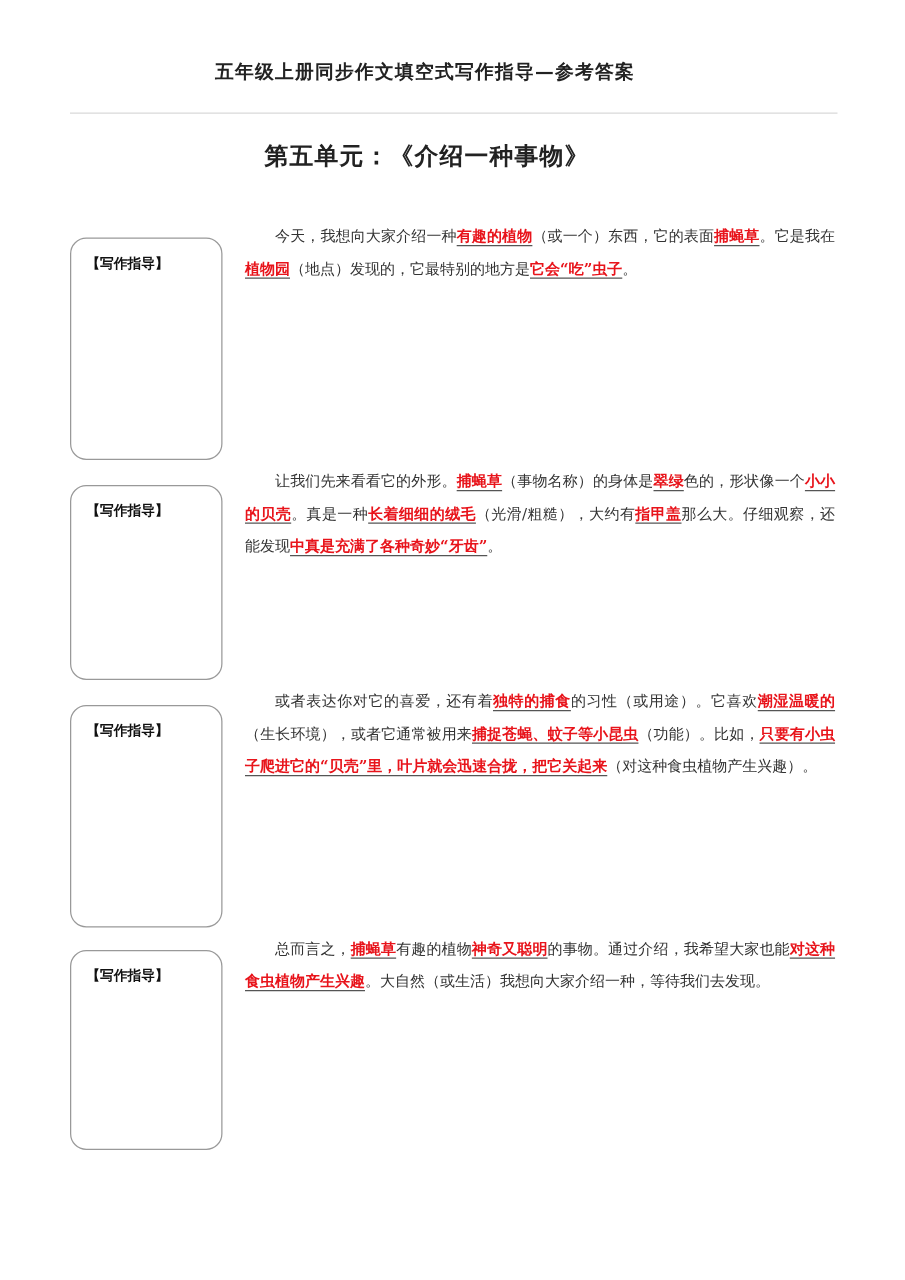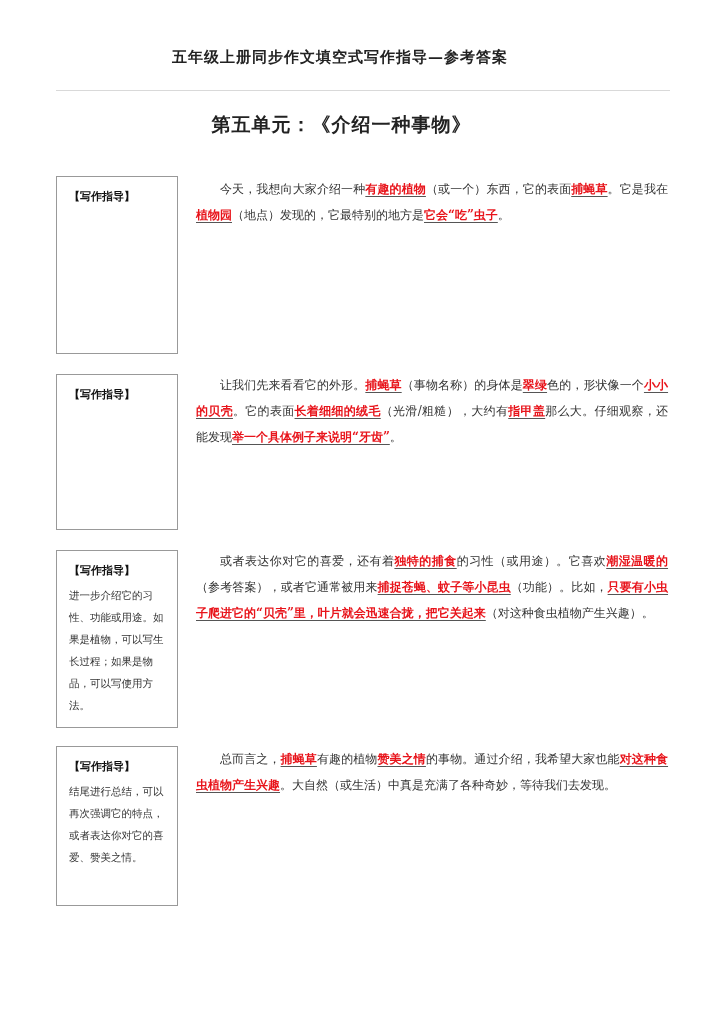--- a/index.html
+++ b/index.html
@@ -1,45 +1,43 @@
 <!DOCTYPE html>
 <html><head>
 <meta charset="utf-8">
 <style>
   html,body{margin:0;padding:0;background:#ffffff;}
   body{width:724px;height:1024px;position:relative;overflow:hidden;font-family:"DejaVu Serif","Liberation Serif",serif;color:#222;}
   .header{position:absolute;left:0;top:48px;width:680px;text-align:center;font-size:15px;font-weight:bold;letter-spacing:1px;}
   .hr{position:absolute;left:56px;top:90px;width:614px;height:1px;background:#d9d9d9;}
   .unit-title{position:absolute;left:0;top:112px;width:683px;text-align:center;font-size:19px;font-weight:bold;letter-spacing:1px;}
-  .guide{position:absolute;left:56px;width:122px;border:1.5px solid #999;border-radius:0;box-sizing:border-box;padding:12px 10px 10px 12px;background:#fff;}
+  .guide{position:absolute;left:56px;width:122px;border:1.5px solid #999;border-radius:13px;box-sizing:border-box;padding:12px 10px 10px 12px;background:#fff;margin-top:14px;}
   .guide .gt{font-size:11px;font-weight:bold;margin-bottom:6px;color:#111;}
   .guide .gb{font-size:10.5px;line-height:22px;color:#333;}
   .para{position:absolute;left:196px;width:472px;font-size:12px;line-height:26px;text-indent:2em;color:#333;text-align:justify;}
   .ans{color:#e8141b;font-weight:bold;text-decoration:underline;text-decoration-color:#555;text-underline-offset:3px;}
 </style>
 </head>
 <body>
 
 <div class="header">五年级上册同步作文填空式写作指导—参考答案</div>
 <div class="hr"></div>
 <div class="unit-title">第五单元：《介绍一种事物》</div>
 
 <div class="guide" style="top:176px;height:178px;">
   <div class="gt">【写作指导】</div>
 </div>
 <div class="para" style="top:176px;"><span>今天，我想向大家介绍一种</span><span class="ans">有趣的植物</span><span>（或一个）东西，它的表面</span><span class="ans">捕蝇草</span><span>。它是我在</span><span class="ans">植物园</span><span>（地点）发现的，它最特别的地方是</span><span class="ans">它会“吃”虫子</span><span>。</span></div>
 
 <div class="guide" style="top:374px;height:156px;">
   <div class="gt">【写作指导】</div>
 </div>
-<div class="para" style="top:372px;"><span>让我们先来看看它的外形。</span><span class="ans">捕蝇草</span><span>（事物名称）的身体是</span><span class="ans">翠绿</span><span>色的，形状像一个</span><span class="ans">小小的贝壳</span><span>。它的表面</span><span class="ans">长着细细的绒毛</span><span>（光滑/粗糙），大约有</span><span class="ans">指甲盖</span><span>那么大。仔细观察，还能发现</span><span class="ans">举一个具体例子来说明“牙齿”</span><span>。</span></div>
+<div class="para" style="top:372px;"><span>让我们先来看看它的外形。</span><span class="ans">捕蝇草</span><span>（事物名称）的身体是</span><span class="ans">翠绿</span><span>色的，形状像一个</span><span class="ans">小小的贝壳</span><span>。真是一种</span><span class="ans">长着细细的绒毛</span><span>（光滑/粗糙），大约有</span><span class="ans">指甲盖</span><span>那么大。仔细观察，还能发现</span><span class="ans">中真是充满了各种奇妙“牙齿”</span><span>。</span></div>
 
 <div class="guide" style="top:550px;height:178px;">
   <div class="gt">【写作指导】</div>
-  <div class="gb">进一步介绍它的习性、功能或用途。如果是植物，可以写生长过程；如果是物品，可以写使用方法。</div>
 </div>
-<div class="para" style="top:548px;"><span>或者表达你对它的喜爱，还有着</span><span class="ans">独特的捕食</span><span>的习性（或用途）。它喜欢</span><span class="ans">潮湿温暖的</span><span>（参考答案），或者它通常被用来</span><span class="ans">捕捉苍蝇、蚊子等小昆虫</span><span>（功能）。比如，</span><span class="ans">只要有小虫子爬进它的“贝壳”里，叶片就会迅速合拢，把它关起来</span><span>（对这种食虫植物产生兴趣）。</span></div>
+<div class="para" style="top:548px;"><span>或者表达你对它的喜爱，还有着</span><span class="ans">独特的捕食</span><span>的习性（或用途）。它喜欢</span><span class="ans">潮湿温暖的</span><span>（生长环境），或者它通常被用来</span><span class="ans">捕捉苍蝇、蚊子等小昆虫</span><span>（功能）。比如，</span><span class="ans">只要有小虫子爬进它的“贝壳”里，叶片就会迅速合拢，把它关起来</span><span>（对这种食虫植物产生兴趣）。</span></div>
 
 <div class="guide" style="top:746px;height:160px;">
   <div class="gt">【写作指导】</div>
-  <div class="gb">结尾进行总结，可以再次强调它的特点，或者表达你对它的喜爱、赞美之情。</div>
 </div>
-<div class="para" style="top:746px;"><span>总而言之，</span><span class="ans">捕蝇草</span><span>有趣的植物</span><span class="ans">赞美之情</span><span>的事物。通过介绍，我希望大家也能</span><span class="ans">对这种食虫植物产生兴趣</span><span>。大自然（或生活）中真是充满了各种奇妙，等待我们去发现。</span></div>
+<div class="para" style="top:746px;"><span>总而言之，</span><span class="ans">捕蝇草</span><span>有趣的植物</span><span class="ans">神奇又聪明</span><span>的事物。通过介绍，我希望大家也能</span><span class="ans">对这种食虫植物产生兴趣</span><span>。大自然（或生活）我想向大家介绍一种，等待我们去发现。</span></div>
 
 </body></html>

